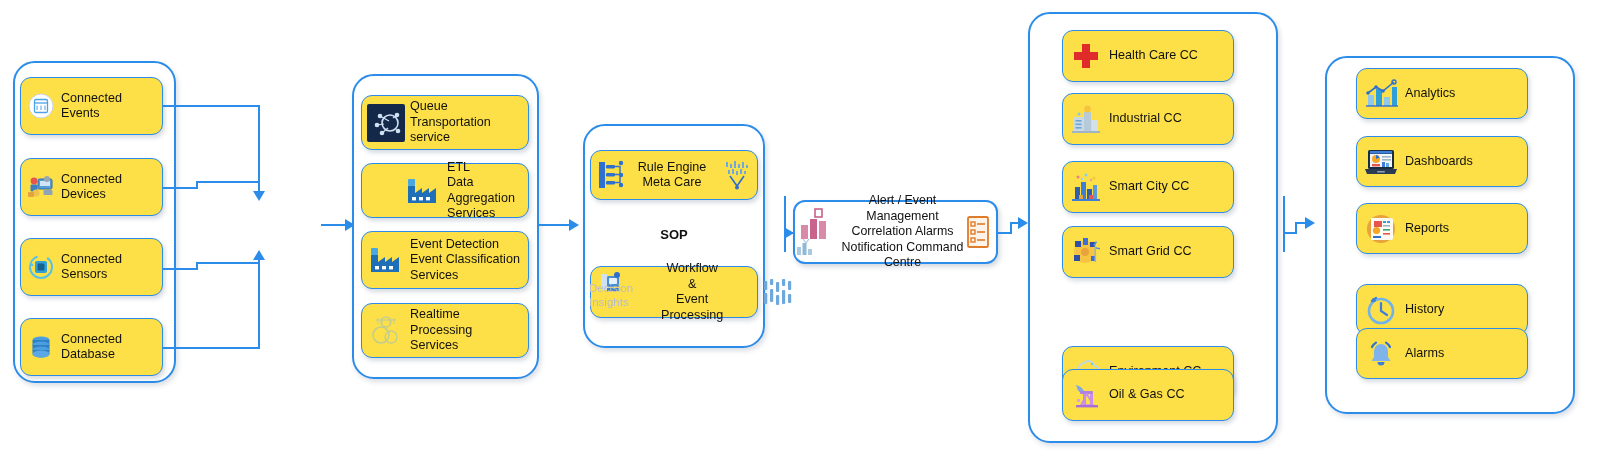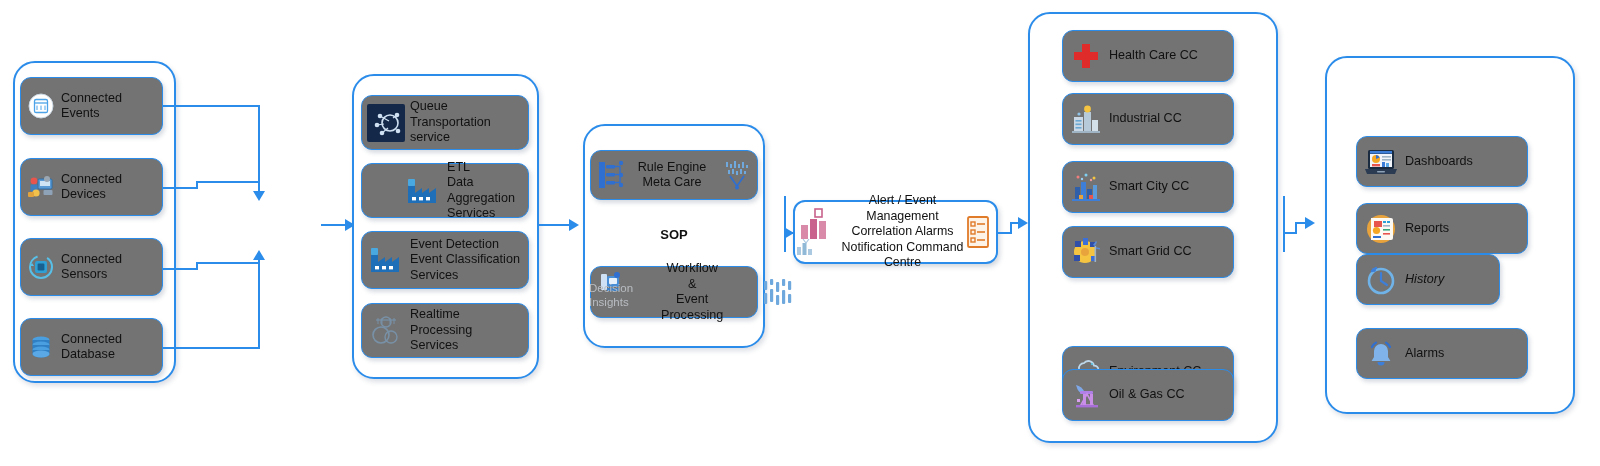--- a/index.html
+++ b/index.html
@@ -19,21 +19,21 @@
     background:#ffffff;
     box-shadow:2px 3px 5px rgba(60,80,110,.18);
     box-sizing:border-box;
   }
 
   
   .card{
     position:absolute;
     border:1.8px solid #2b8cea;
     border-radius:11px;
-    background:#737373;
+    background:#fde047;
     box-shadow:2px 3px 4px rgba(60,80,110,.20);
     box-sizing:border-box;
     display:flex;
     align-items:center;
     overflow:visible;
   }
   .card .ico{
     flex:0 0 auto;
     display:flex;align-items:center;justify-content:center;
   }
@@ -488,20 +488,37 @@
   </div>
 
   <div class="conn v" style="left:1283px;top:196px;height:56px;"></div>
   <div class="conn h" style="left:1283px;top:232px;width:14px;"></div>
   <div class="conn v" style="left:1295px;top:222px;height:12px;"></div>
   <div class="conn h" style="left:1295px;top:222px;width:14px;"></div>
   <div class="arrow right" style="left:1305px;top:217px;"></div>
 
   <div class="group" style="left:1325px;top:56px;width:250px;height:358px;"></div>
 
+  <div class="card lblleft" style="left:1356px;top:68px;width:172px;height:51px;">
+    <span class="ico" style="width:48px;">
+      <svg width="36" height="32" viewBox="0 0 36 32">
+        <rect x="5" y="17" width="6" height="11" fill="#8fc8ea"></rect>
+        <rect x="13" y="11" width="6" height="17" fill="#2f9fd8"></rect>
+        <rect x="21" y="19" width="6" height="9" fill="#8fc8ea"></rect>
+        <rect x="29" y="9" width="5" height="19" fill="#2f9fd8"></rect>
+        <polyline points="5,15 13,9 20,13 31,4" fill="none" stroke="#2f6fd0" stroke-width="1.6"></polyline>
+        <circle cx="5" cy="15" r="1.8" fill="#2f6fd0"></circle>
+        <circle cx="13" cy="9" r="1.8" fill="#2f6fd0"></circle>
+        <circle cx="20" cy="13" r="1.8" fill="#2f6fd0"></circle>
+        <circle cx="31" cy="4" r="2" fill="none" stroke="#2f6fd0" stroke-width="1.4"></circle>
+        <line x1="3" y1="28" x2="35" y2="28" stroke="#2f6fd0" stroke-width="1.4"></line>
+      </svg>
+    </span>
+    <span class="lbl">Analytics</span>
+  </div>
 
   <div class="card lblleft" style="left:1356px;top:136px;width:172px;height:51px;">
     <span class="ico" style="width:48px;">
       <svg width="36" height="32" viewBox="0 0 36 32">
         <rect x="5" y="4" width="26" height="19" rx="1.6" fill="#1a2a3f"></rect>
         <rect x="7" y="8" width="22" height="13" fill="#f2f6fa"></rect>
         <rect x="7" y="5" width="22" height="2.6" fill="#3d7fd8"></rect>
         <circle cx="13" cy="13" r="4" fill="#f5a623"></circle>
         <path d="M13 13 L13 9 A4 4 0 0 1 16.6 11.5 z" fill="#2f6fd0"></path>
         <rect x="19" y="10" width="9" height="1.6" fill="#9fb4c4"></rect>
@@ -527,21 +544,21 @@
         <rect x="23" y="9" width="3" height="2" fill="#2f9fd8"></rect>
         <rect x="19" y="13" width="7" height="1.6" fill="#9fb4c4"></rect>
         <rect x="19" y="17" width="7" height="1.6" fill="#3aa87c"></rect>
         <rect x="19" y="21" width="7" height="1.6" fill="#e8554d"></rect>
         <rect x="9" y="24" width="8" height="2" fill="#2f6fd0"></rect>
       </svg>
     </span>
     <span class="lbl">Reports</span>
   </div>
 
-  <div class="card lblleft" style="left:1356px;top:254px;width:144px;height:51px;font-style:italic;">
+  <div class="card lblleft" style="left:1356px;top:284px;width:172px;height:51px;">
     <span class="ico" style="width:48px;">
       <svg width="34" height="34" viewBox="0 0 34 34">
         <circle cx="17" cy="18" r="12" fill="none" stroke="#6fb3e8" stroke-width="2.6"></circle>
         <path d="M17 10 v8 l6 4" fill="none" stroke="#3d7fd8" stroke-width="2.2" stroke-linecap="round"></path>
         <path d="M8 8 a12 12 0 0 1 4 -3" fill="none" stroke="#3d7fd8" stroke-width="2.4" stroke-linecap="round"></path>
         <circle cx="10" cy="7" r="2" fill="#3d7fd8"></circle>
       </svg>
     </span>
     <span class="lbl">History</span>
   </div>

